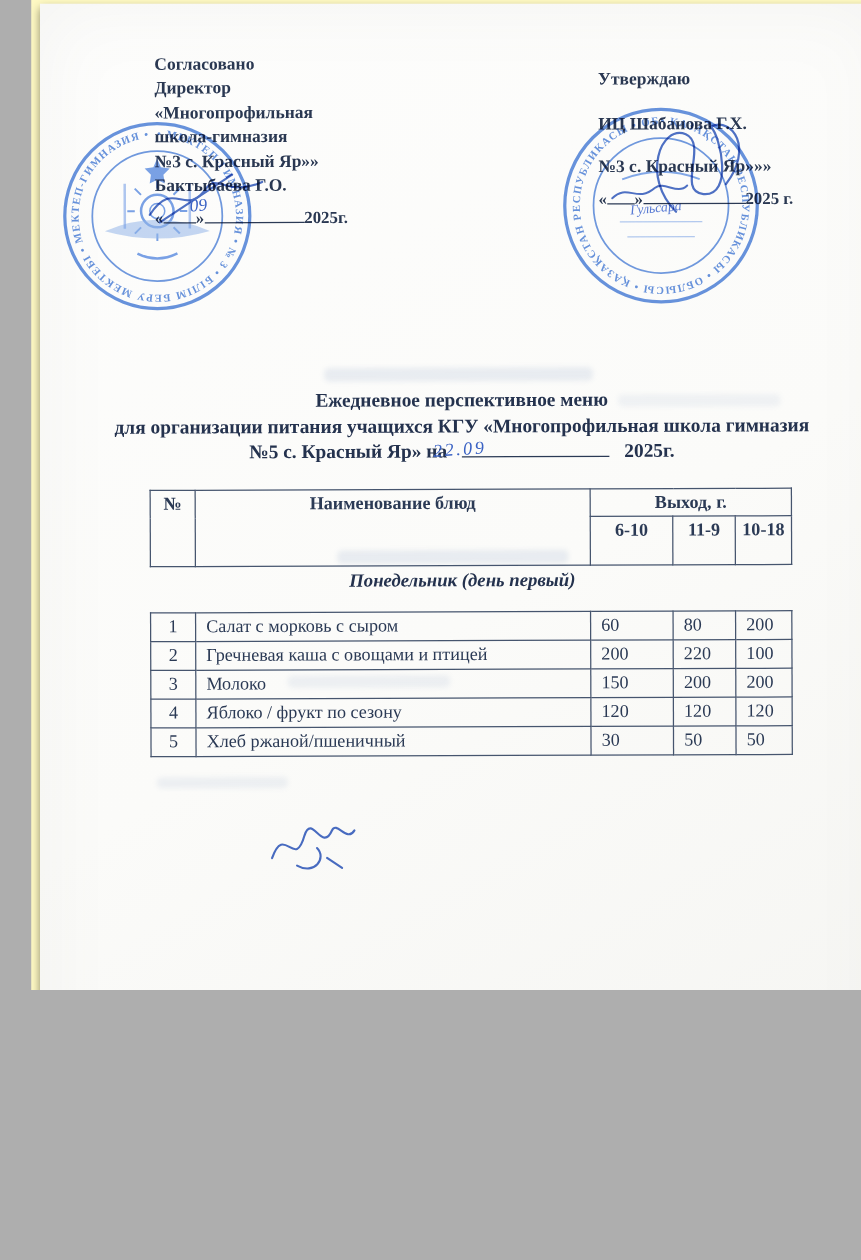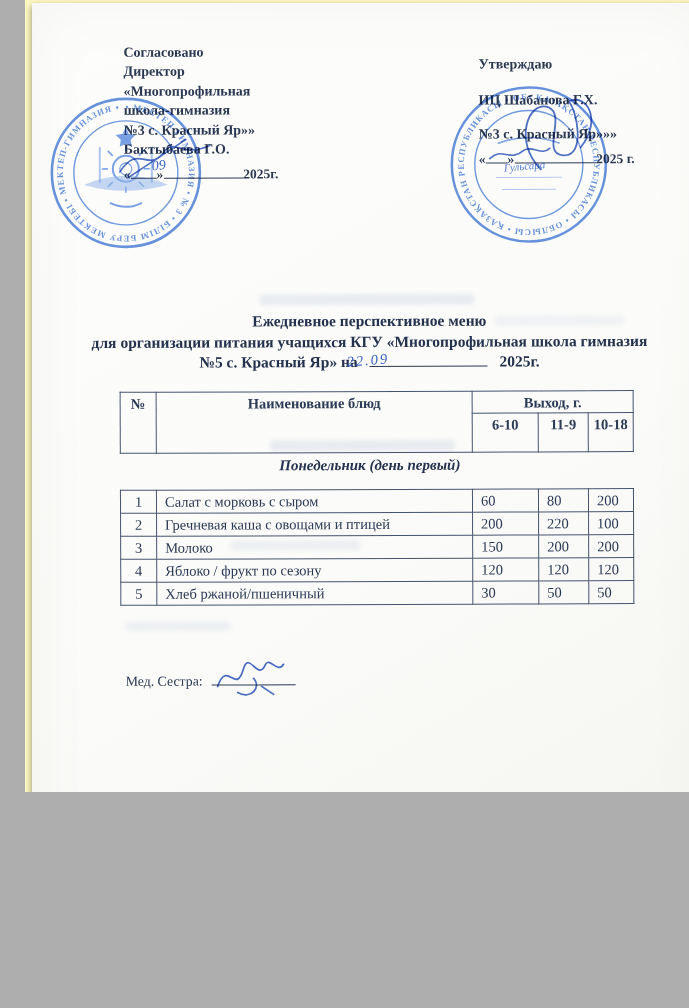--- a/index.html
+++ b/index.html
@@ -201,24 +201,20 @@
       <tr style="height:23px;">
         <td class="numc">5</td>
         <td class="dishc">Хлеб ржаной/пшеничный</td>
         <td class="valc">30</td>
         <td class="valc">50</td>
         <td class="valc">50</td>
       </tr>
     </tbody>
       </table>
 
-    <div class="abs footer-row" style="left:100px;top:671px;">
-      <span>Мед. Сестра:</span>
-      <span class="blank" style="width:84px;margin-left:6px;"></span>
-    </div>
     <svg class="sig" style="left:182px;top:652px;" width="84" height="50" viewBox="0 0 84 50">
       <g stroke="#2f57b8" stroke-width="1.7" fill="none" stroke-linecap="round" opacity=".88">
         <path d="M10,34 C20,6 28,44 36,16 C42,-2 50,30 58,12 C62,4 70,22 76,12"></path>
         <path d="M30,40 C44,48 54,34 46,26"></path>
         <path d="M54,34 L66,42"></path>
       </g>
     </svg>
 
   </div>
 </div>

